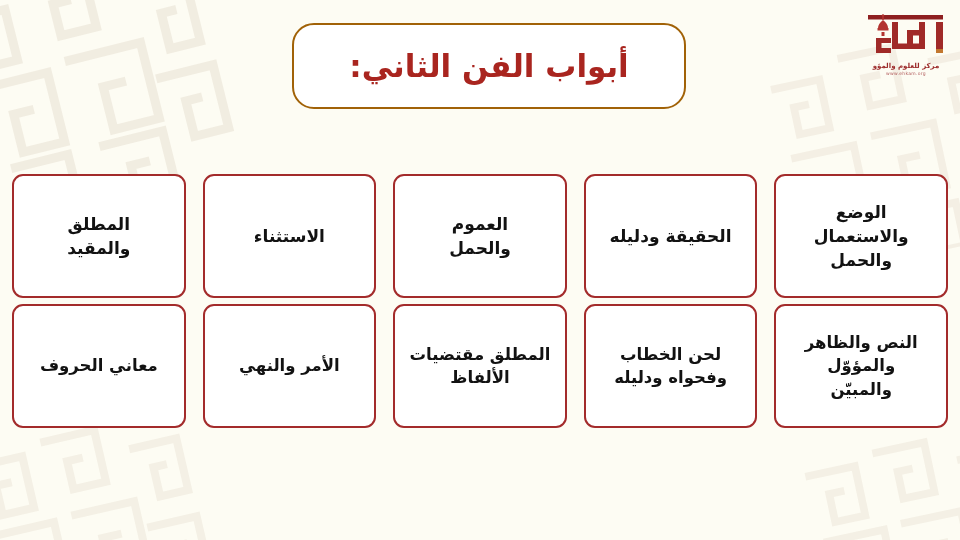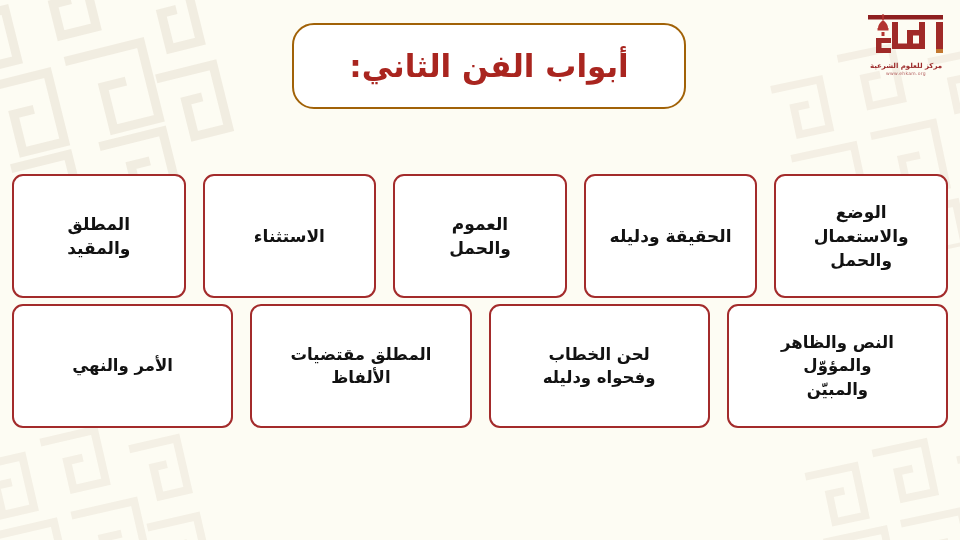--- a/index.html
+++ b/index.html
@@ -229,21 +229,21 @@
       <rect x="30" y="52" width="30" height="10" fill="#A02A28"></rect>
       <rect x="30" y="52" width="11" height="30" fill="#A02A28"></rect>
       <rect x="30" y="72" width="30" height="10" fill="#A02A28"></rect>
 
       <path d="M44 16 q10 8 10 16 h-20 q0 -8 10 -16 z" fill="#B33330"></path>
       <rect x="33" y="32" width="22" height="5" fill="#B33330"></rect>
       <rect x="41" y="40" width="6" height="8" fill="#B33330"></rect>
       <rect x="42.5" y="8" width="3" height="8" fill="#B33330"></rect>
       <circle cx="44" cy="7" r="2.6" fill="#B33330"></circle>
     </svg>
-    <div class="logo-sub">مركز للعلوم الشرعية</div>
+    <div class="logo-sub">مركز للعلوم والمؤو</div>
     <div class="logo-url">www.ehkam.org</div>
   </div>
 
   <div class="grid">
 
     <div class="row row-1">
       <div class="topic-box">
         <div class="topic-text">المطلق
 والمقيد</div>
       </div>
@@ -259,20 +259,23 @@
       </div>
       <div class="topic-box">
         <div class="topic-text">الوضع
 والاستعمال
 والحمل</div>
       </div>
     </div>
 
     <div class="row row-2">
       <div class="topic-box">
+        <div class="topic-text">معاني الحروف</div>
+      </div>
+      <div class="topic-box">
         <div class="topic-text">الأمر والنهي</div>
       </div>
       <div class="topic-box">
         <div class="topic-text">المطلق مقتضيات
 الألفاظ</div>
       </div>
       <div class="topic-box">
         <div class="topic-text">لحن الخطاب
 وفحواه ودليله</div>
       </div>

